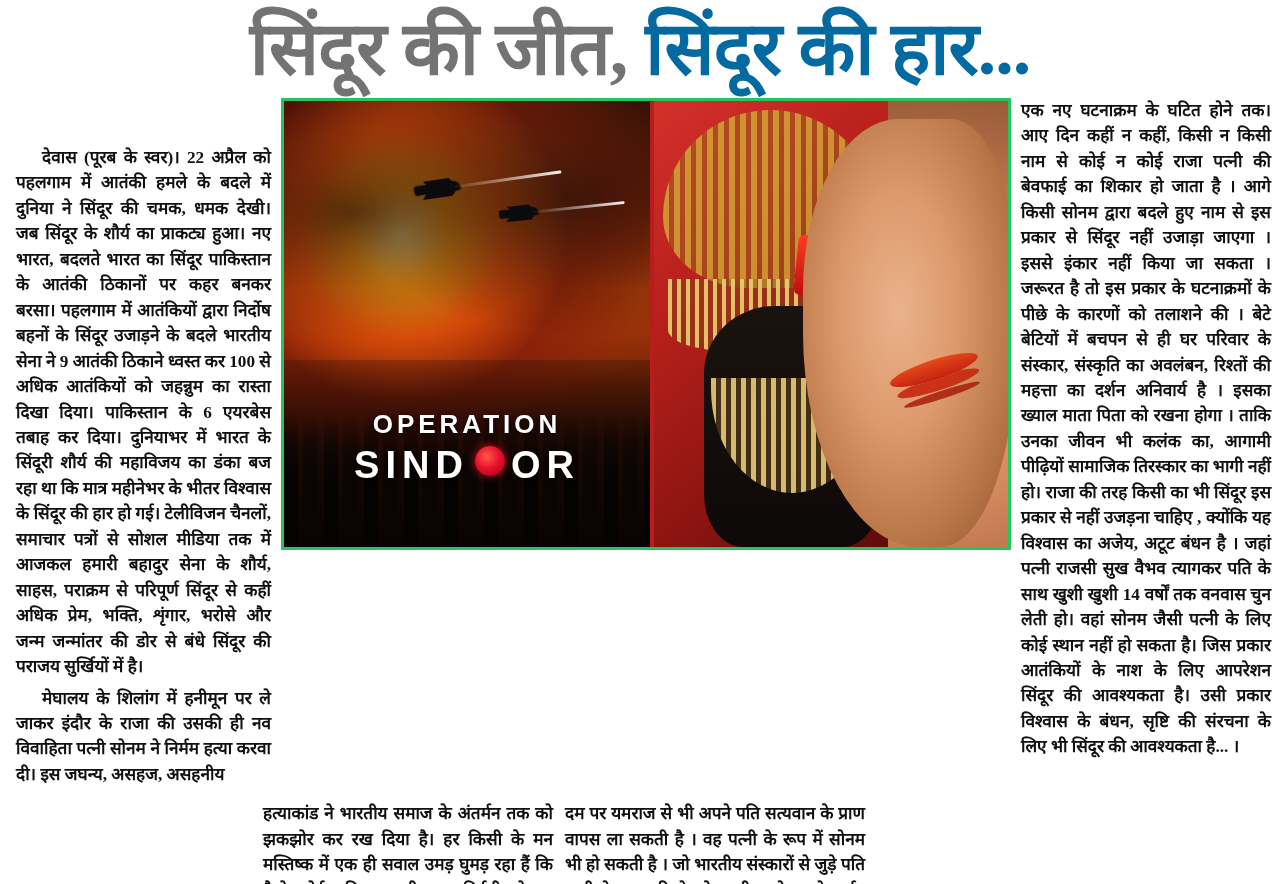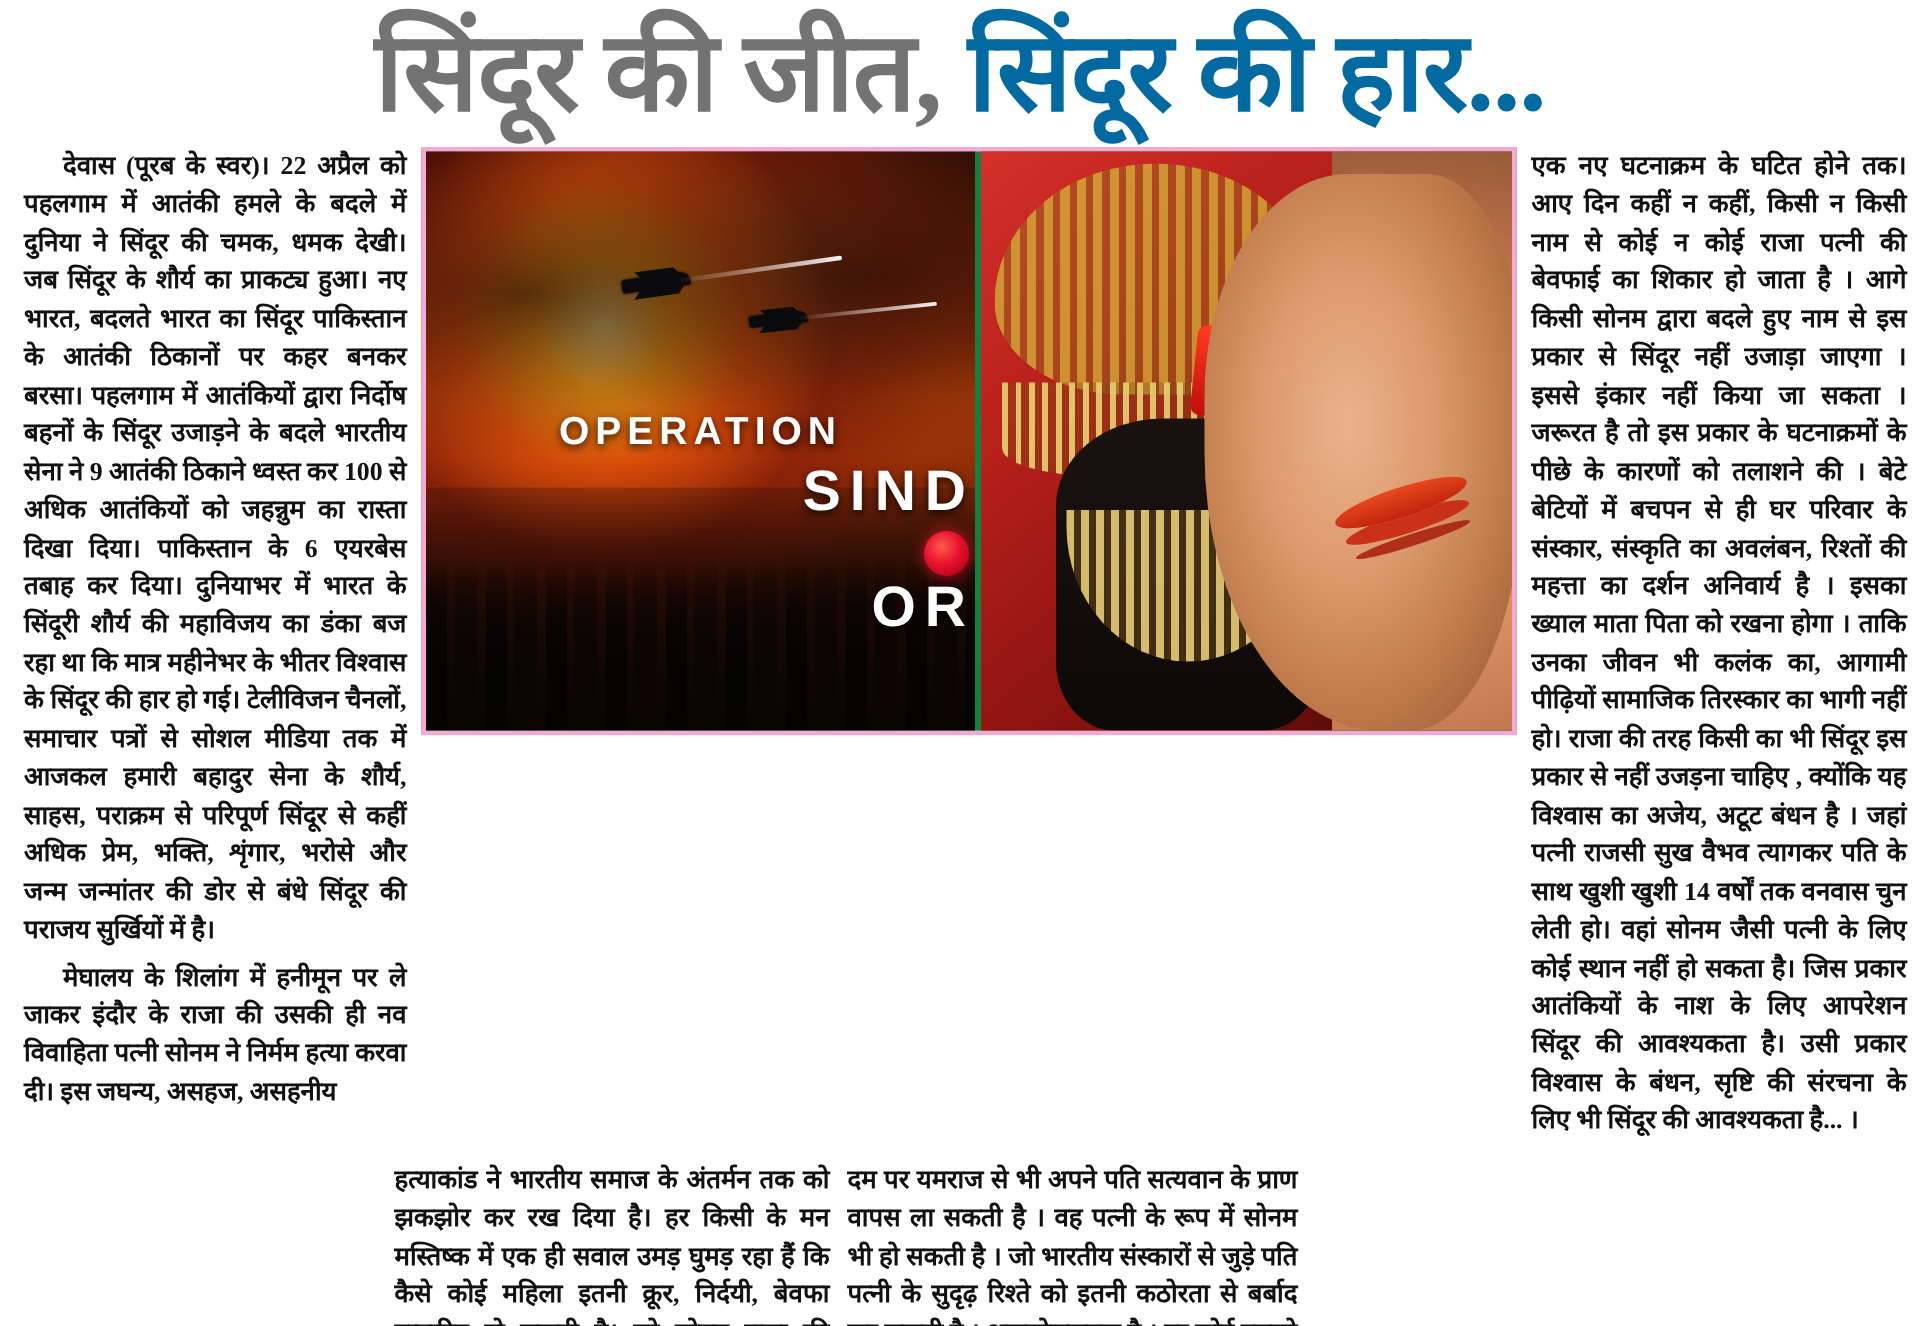--- a/index.html
+++ b/index.html
@@ -53,36 +53,37 @@
     text-justify: inter-word;
     font-weight: bold;
     color: #111;
   }
   .col p { margin: 0 0 6px 0; }
   .col p.indent { text-indent: 26px; }
 
   .col-left {
     width: 255px;
     flex: 0 0 255px;
+    margin-top: 47px;
   }
   .col-right {
     width: 250px;
     flex: 0 0 250px;
   }
 
   
   .photo-block {
     flex: 0 0 730px;
     width: 730px;
-    border: 3px solid #f9a8d4;
+    border: 3px solid #22c55e;
     box-sizing: border-box;
     display: flex;
     gap: 4px;
-    background: #15803d;
-    height: 392px;
+    background: #b91c1c;
+    height: 452px;
     overflow: hidden;
   }
   .photo {
     position: relative;
     overflow: hidden;
   }
   .photo-left { flex: 0 0 366px; }
   .photo-right { flex: 1 1 auto; }
 
   
@@ -168,24 +169,23 @@
     letter-spacing: 4px;
     text-shadow: 0 2px 6px rgba(0,0,0,0.8);
   }
   .op-text .line2 {
     margin-top: 4px;
     font-size: 38px;
     font-weight: bold;
     letter-spacing: 6px;
     text-shadow: 0 2px 6px rgba(0,0,0,0.8);
     display: flex;
-    align-items: flex-end;
+    align-items: flex-start;
     justify-content: center;
     gap: 2px;
-    flex-direction: column;
   }
   .sindoor-dot {
     display: inline-block;
     width: 30px; height: 30px;
     border-radius: 50%;
     background: radial-gradient(circle at 40% 35%, #ff5a4a 0%, #e8112d 45%, #9c0014 100%);
     margin: 0 4px;
     position: relative;
     top: 2px;
     box-shadow: 0 0 10px rgba(232,17,45,0.8);

